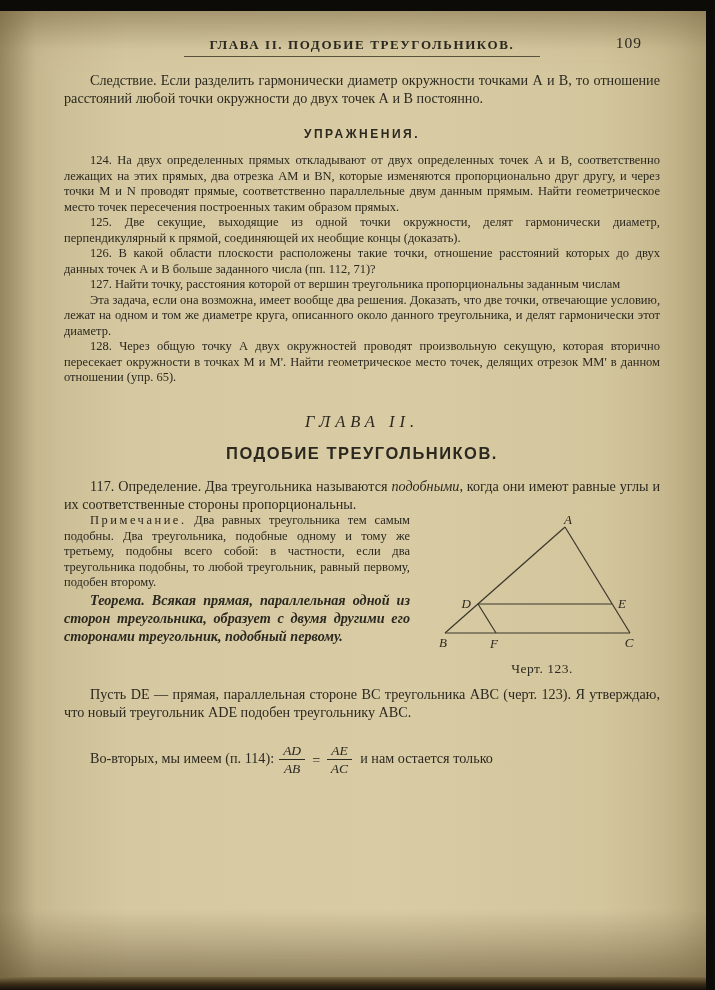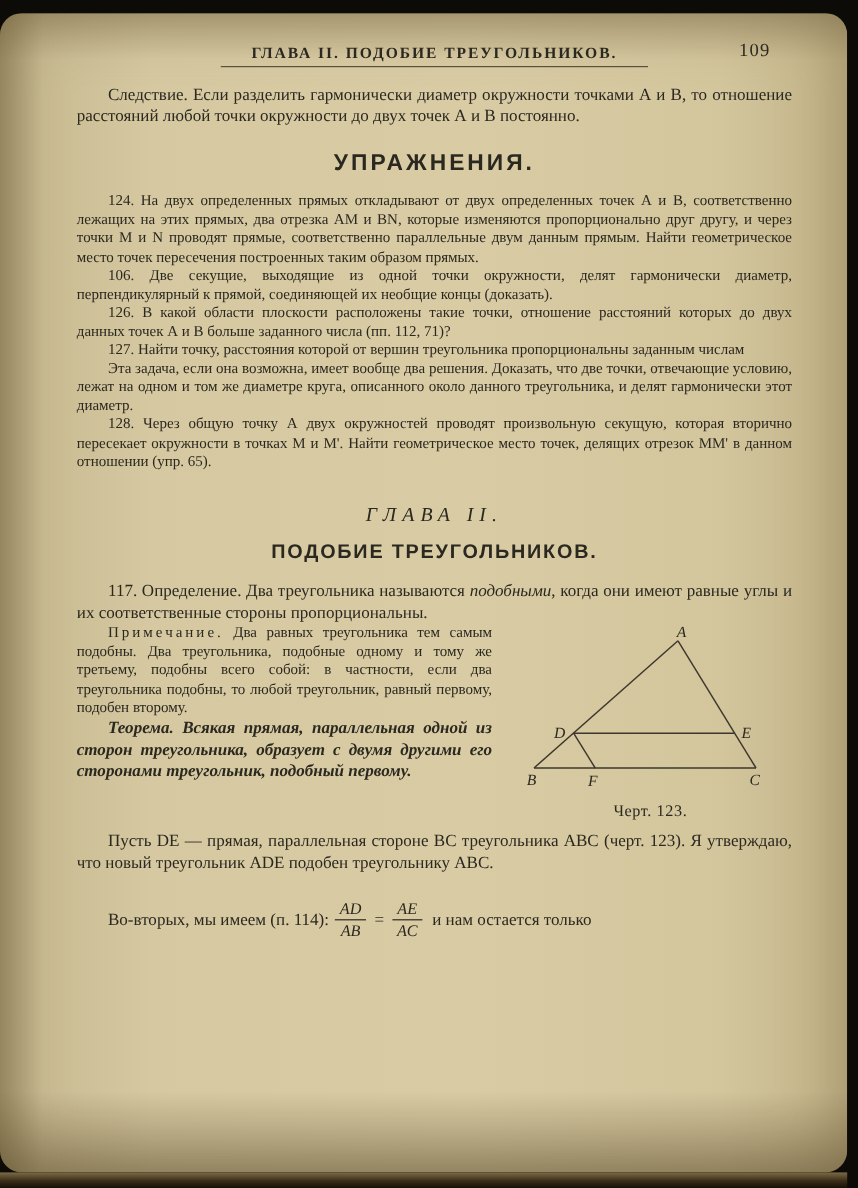--- a/index.html
+++ b/index.html
@@ -11,21 +11,20 @@
     font-family: "Liberation Serif", serif;
     color: #2b2820;
   }
   .paper {
     position: absolute;
     top: 11px; left: 0; right: 9px; bottom: 13px;
     background:
       linear-gradient(180deg, rgba(110,92,56,0.30) 0%, rgba(0,0,0,0) 4%, rgba(0,0,0,0) 93%, rgba(74,58,30,0.38) 100%),
       linear-gradient(90deg, #a4956d 0%, #c9bb92 5%, #d6c9a1 18%, #d9cca4 55%, #d3c59c 85%, #c3b489 100%);
     box-shadow: inset 0 0 55px rgba(92,74,40,0.40);
-    border-radius: 18px;
   }
   .edge-bottom {
     position: absolute; left: 0; right: 9px; bottom: 0; height: 13px;
     background: linear-gradient(180deg, #7c6b45 0%, #3a2d18 55%, #15100a 100%);
   }
   .content {
     position: absolute; top: 0; left: 0; right: 0; bottom: 0;
     padding: 24px 46px 0 64px;
   }
   
@@ -40,21 +39,21 @@
   
   .para {
     margin: 0;
     font-size: 14.2px; line-height: 1.28;
     text-align: justify; text-indent: 26px;
   }
   .small { font-size: 12.5px; line-height: 1.24; }
   .ex-heading {
     margin: 20px 0 12px 0; text-align: center;
     font-family: "Liberation Sans", sans-serif;
-    font-size: 19px; font-weight: 700; letter-spacing: 2.5px;
+    font-size: 12px; font-weight: 700; letter-spacing: 2.5px;
   }
   .chapter-label {
     margin: 26px 0 0 0; text-align: center;
     font-style: italic; font-size: 16.5px; letter-spacing: 5px;
   }
   .chapter-title {
     margin: 12px 0 14px 0; text-align: center;
     font-family: "Liberation Sans", sans-serif;
     font-size: 16.5px; font-weight: 700; letter-spacing: 1.5px;
   }
@@ -88,21 +87,21 @@
         <span class="running-head">ГЛАВА II. ПОДОБИЕ ТРЕУГОЛЬНИКОВ.</span>
         <span class="page-num">109</span>
       </div>
 
       <p class="para">Следствие. Если разделить гармонически диаметр окружности точками А и В, то отношение расстояний любой точки окружности до двух точек А и В постоянно.</p>
 
       <h3 class="ex-heading">УПРАЖНЕНИЯ.</h3>
 
       <div>
         <p class="para small">124. На двух определенных прямых откладывают от двух определенных точек А и В, соответственно лежащих на этих прямых, два отрезка АМ и BN, которые изменяются пропорционально друг другу, и через точки М и N проводят прямые, соответственно параллельные двум данным прямым. Найти геометрическое место точек пересечения построенных таким образом прямых.</p>
-        <p class="para small">106. Две секущие, выходящие из одной точки окружности, делят гармонически диаметр, перпендикулярный к прямой, соединяющей их необщие концы (доказать).</p>
+        <p class="para small">125. Две секущие, выходящие из одной точки окружности, делят гармонически диаметр, перпендикулярный к прямой, соединяющей их необщие концы (доказать).</p>
         <p class="para small">126. В какой области плоскости расположены такие точки, отношение расстояний которых до двух данных точек А и В больше заданного числа (пп. 112, 71)?</p>
         <p class="para small">127. Найти точку, расстояния которой от вершин треугольника пропорциональны заданным числам</p>
         <p class="para small">Эта задача, если она возможна, имеет вообще два решения. Доказать, что две точки, отвечающие условию, лежат на одном и том же диаметре круга, описанного около данного треугольника, и делят гармонически этот диаметр.</p>
         <p class="para small">128. Через общую точку А двух окружностей проводят произвольную секущую, которая вторично пересекает окружности в точках М и М'. Найти геометрическое место точек, делящих отрезок ММ' в данном отношении (упр. 65).</p>
       </div>
 
       <div class="chapter-label">ГЛАВА II.</div>
       <div class="chapter-title">ПОДОБИЕ ТРЕУГОЛЬНИКОВ.</div>
 
       <div>

